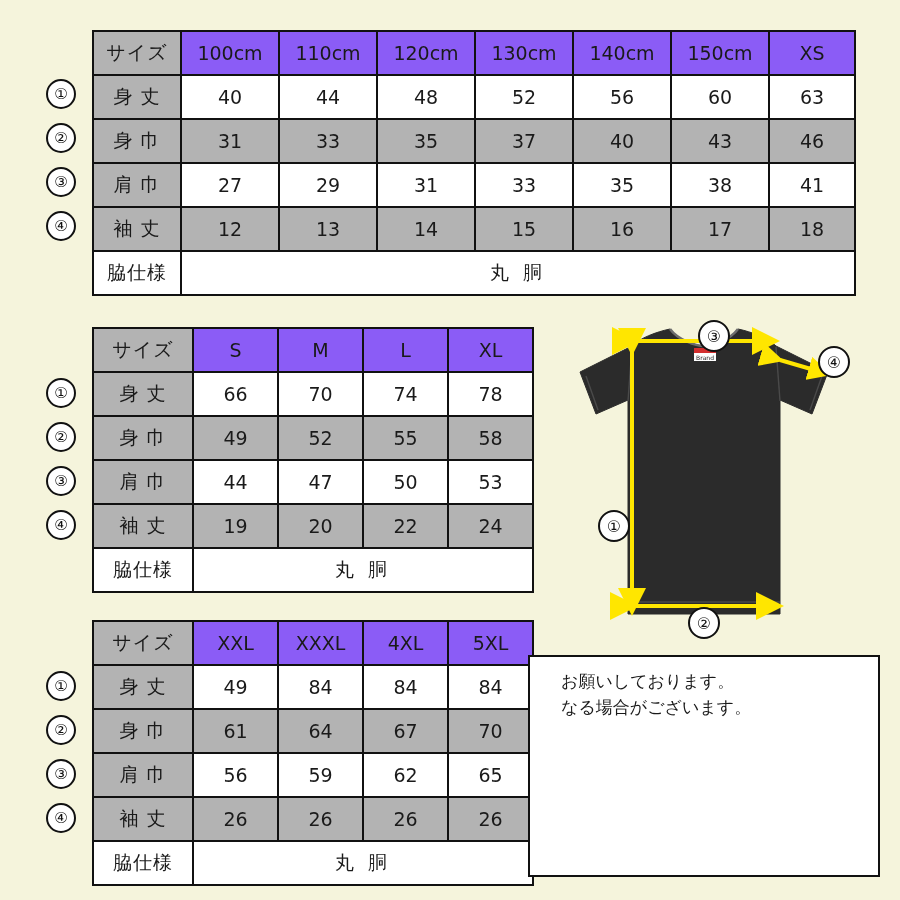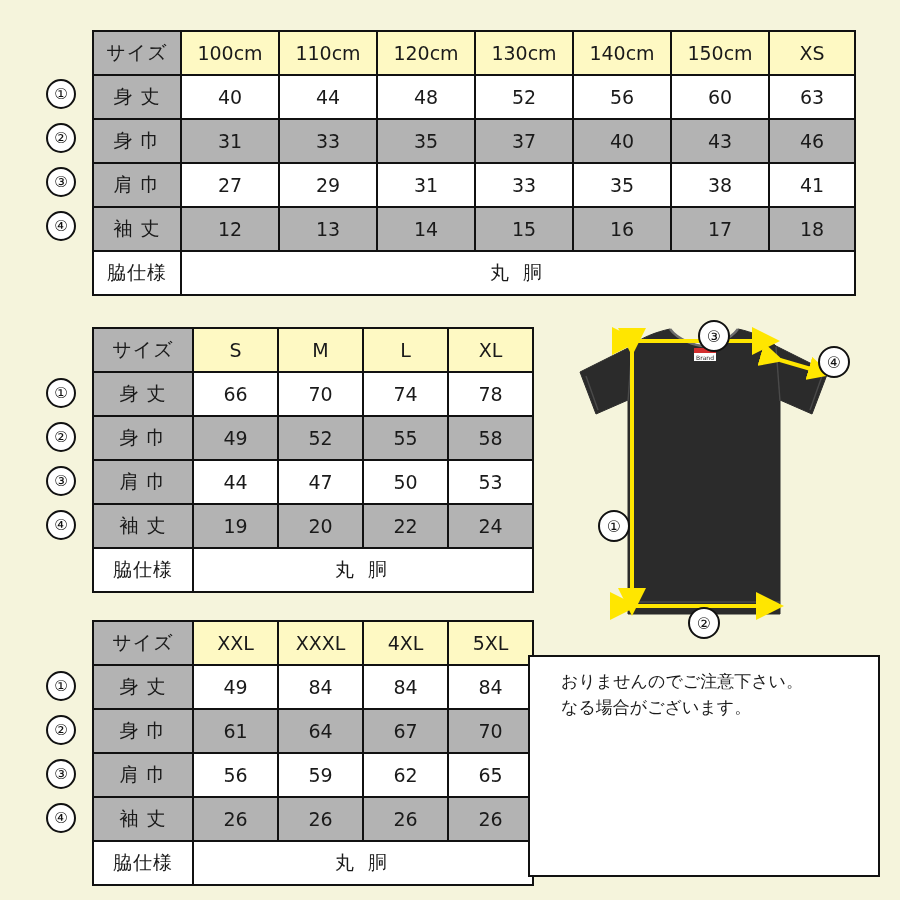--- a/index.html
+++ b/index.html
@@ -68,21 +68,21 @@
     height: 42px;
     font-family: "DejaVu Sans", "Liberation Sans", sans-serif;
   }
   table.size-table th.hdr-label,
   table.size-table td.row-label {
     background: #b3b3b3;
     font-size: 19px;
     letter-spacing: 1px;
   }
   table.size-table th.hdr {
-    background: #fef9c3;
+    background: #8b5cf6;
     font-size: 19px;
   }
   table.size-table td.val-gray {
     background: #b3b3b3;
   }
   table.size-table td.val-white {
     background: #fff;
   }
   td.waki-label {
     background: #fff !important;
@@ -423,17 +423,17 @@
         <text id="d1" x="86" y="214" font-family="DejaVu Sans, sans-serif" font-size="16" fill="#111" text-anchor="middle">①</text>
       </g>
       <g>
         <circle cx="176" cy="305" r="15" fill="#fff" stroke="#111" stroke-width="2"></circle>
         <text id="d2" x="176" y="311" font-family="DejaVu Sans, sans-serif" font-size="16" fill="#111" text-anchor="middle">②</text>
       </g>
     </svg>
   </div>
 
   <div class="notes">
-    <p class="indent">おりませんのでご注意下さい。</p>
+    <p class="indent">お願いしております。</p>
     <p class="indent">なる場合がございます。</p>
   </div>
 
 </div>
 
 </body></html>

